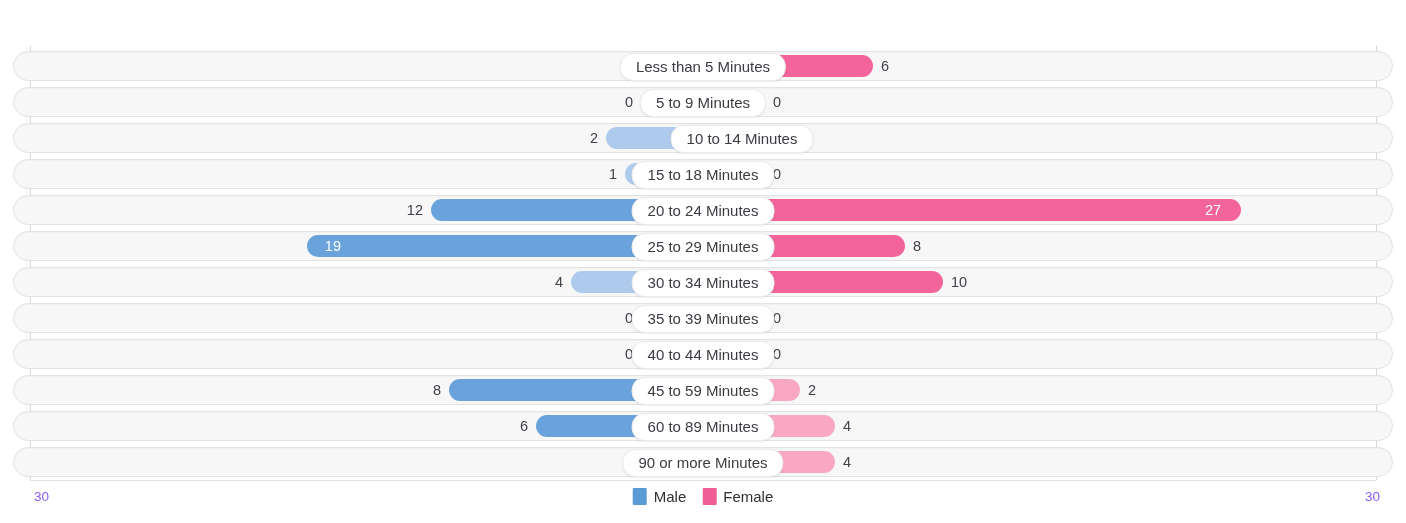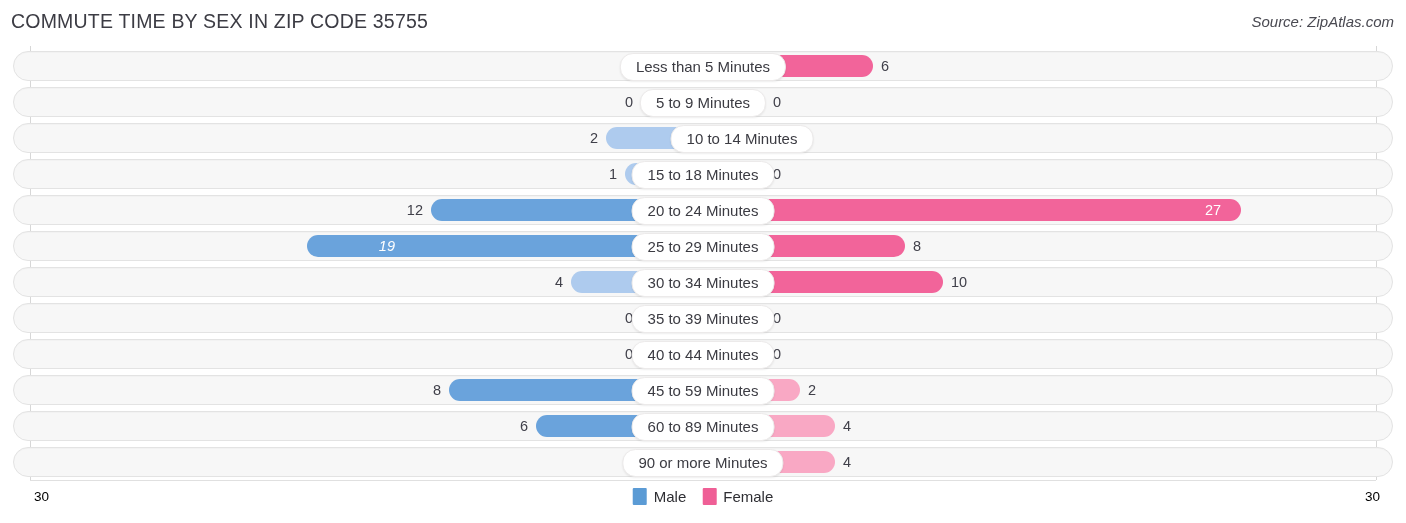--- a/index.html
+++ b/index.html
@@ -58,42 +58,38 @@
     position:absolute;top:2px;left:50%;transform:translateX(-50%);
     height:26px;line-height:26px;
     background:#ffffff;border:1px solid #eceaea;border-radius:13px;
     padding:0 15px;font-size:15px;color:#3b3b42;white-space:nowrap;
     box-shadow:0 1px 2px rgba(0,0,0,.07);
   }
 
   
   .footer{position:absolute;left:0;top:480px;width:1406px;height:43px;}
   .axis-label{
-    position:absolute;top:9px;font-size:13.5px;color:#000000;
+    position:absolute;top:9px;font-size:13.5px;color:#8b5cf6;
   }
   .axis-label.left{left:34px;}
   .axis-label.right{right:26px;}
   .legend{
     position:absolute;left:50%;top:8px;transform:translateX(-50%);
     display:flex;align-items:flex-end;gap:16px;
   }
   .legend-item{display:flex;align-items:center;gap:7px;}
   .swatch{width:14px;height:17px;border-radius:1px;display:block;}
   .legend-text{font-size:15px;color:#2e2e33;white-space:nowrap;}
   .footer-rule{position:absolute;left:30px;top:0;width:1346px;height:1px;background:#e0e0e0;}
 </style>
 </head>
 <body>
 
 <div class="chart">
 
-  <div class="header">
-    <div class="title">COMMUTE TIME BY SEX IN ZIP CODE 35755</div>
-    <div class="source">Source: ZipAtlas.com</div>
-  </div>
 
   <div class="plot" id="plot">
     <div class="axis-line axis-left"></div>
     <div class="axis-line axis-right"></div>
   <div class="row" style="top: 5px;">
         <div class="track"></div>
         <div class="bar bar-male" style="width: 62px; background: rgb(174, 203, 238);"></div>
         <div class="bar bar-female" style="width: 170px; background: rgb(242, 100, 154);"></div>
         <div class="val val-male" style="right: 760px;">0</div>
         <div class="val val-female" style="left: 868px;">6</div>
@@ -128,21 +124,21 @@
         <div class="bar bar-male" style="width: 272px; background: rgb(106, 163, 220);"></div>
         <div class="bar bar-female" style="width: 538px; background: rgb(242, 100, 154);"></div>
         <div class="val val-male" style="right: 970px; margin-left: 22px;">12</div>
         <div class="val val-female inside" style="left: 1192px;">27</div>
         <div class="cat-pill" style="left: 690px;">20 to 24 Minutes</div>
       </div>
       <div class="row" style="top: 185px;">
         <div class="track"></div>
         <div class="bar bar-male" style="width: 396px; background: rgb(106, 163, 220);"></div>
         <div class="bar bar-female" style="width: 202px; background: rgb(242, 100, 154);"></div>
-        <div class="val val-male inside" style="right: 998px; text-align: left; font-style: italic;">19</div>
+        <div class="val val-male inside" style="right: 1052px; text-align: left;">19</div>
         <div class="val val-female" style="left: 900px;">8</div>
         <div class="cat-pill" style="left: 690px;">25 to 29 Minutes</div>
       </div>
       <div class="row" style="top: 221px;">
         <div class="track"></div>
         <div class="bar bar-male" style="width: 132px; background: rgb(174, 203, 238);"></div>
         <div class="bar bar-female" style="width: 240px; background: rgb(242, 100, 154);"></div>
         <div class="val val-male" style="right: 830px;">4</div>
         <div class="val val-female" style="left: 938px;">10</div>
         <div class="cat-pill" style="left: 690px;">30 to 34 Minutes</div>

